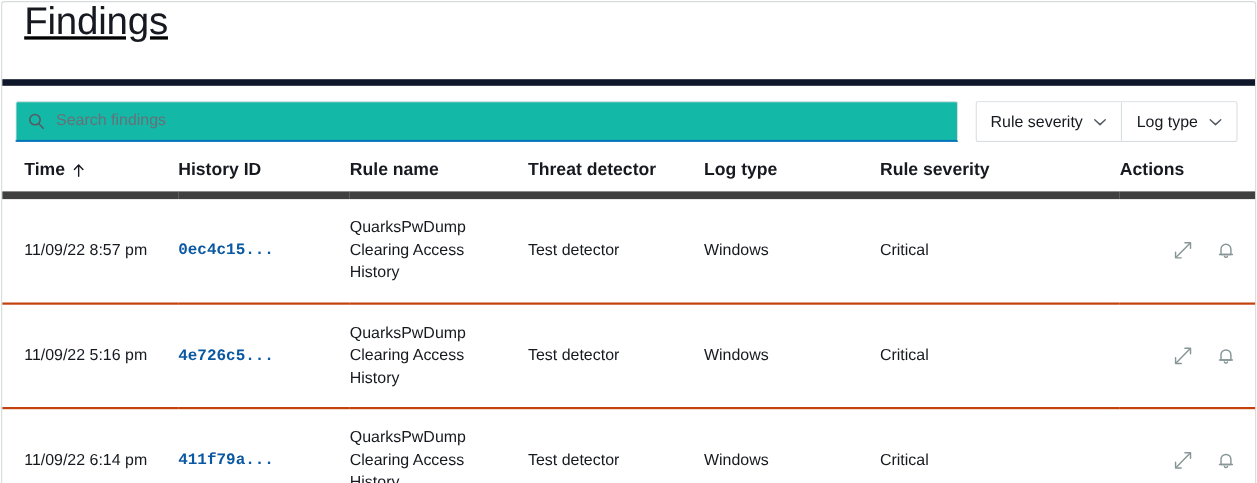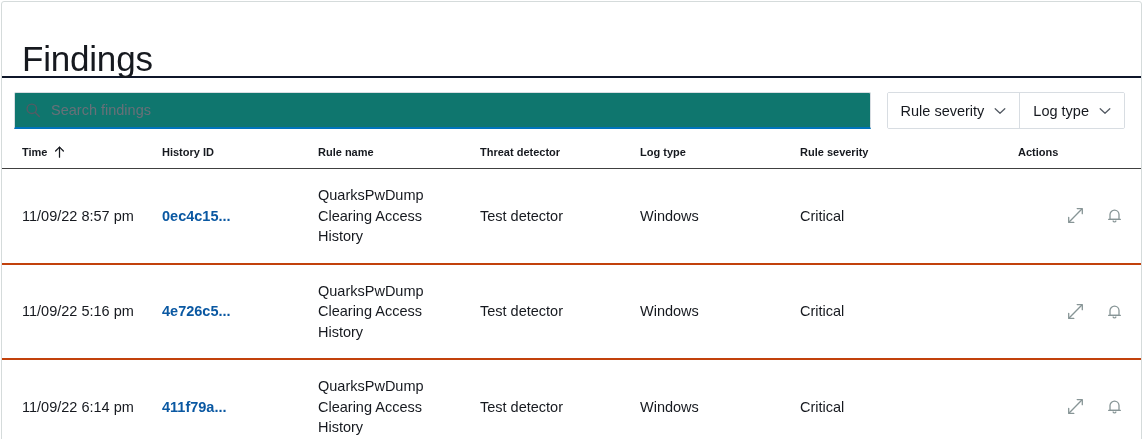--- a/index.html
+++ b/index.html
@@ -21,23 +21,24 @@
     background: #ffffff;
     border: 1px solid #d5dbdb;
     border-radius: 3px;
     overflow: hidden;
   }
 
   
   .panel-header {
     height: 76px;
     display: flex;
-    align-items: flex-end;
+    align-items: flex-start;
     padding: 0 20px;
-    border-bottom: 2px solid #0f172a;
+    border-bottom: 6px solid #0f172a;
+    text-decoration: underline;
   }
   .page-title {
     font-size: 35px;
     font-weight: 400;
     color: #16191f;
     letter-spacing: -0.2px;
     line-height: 1;
   }
 
   
@@ -46,21 +47,21 @@
     align-items: flex-start;
     padding: 14px 16px 0 12px;
     gap: 0;
     height: 60px;
   }
 
   .search-wrap {
     flex: 1 1 auto;
     position: relative;
     height: 37px;
-    background: #0f766e;
+    background: #14b8a6;
     border: 1px solid #d8dde2;
     border-bottom: 2px solid #0073bb;
     border-radius: 2px 2px 0 0;
     display: flex;
     align-items: center;
     padding: 0 10px;
     margin-right: 16px;
   }
   .search-icon {
     width: 16px;
@@ -116,25 +117,25 @@
   }
 
   
   .tbl {
     width: 100%;
     border-collapse: collapse;
     table-layout: fixed;
   }
   .tbl th {
     text-align: left;
-    font-size: 11px;
+    font-size: 16px;
     font-weight: bold;
     color: #16191f;
     padding: 8px 10px 10px 0;
-    border-bottom: 1px solid #404040;
+    border-bottom: 7px solid #404040;
     vertical-align: bottom;
     white-space: nowrap;
   }
   .tbl td {
     font-size: 14.5px;
     color: #16191f;
     padding: 16px 10px 16px 0;
     border-bottom: 2px solid #c2410c;
     vertical-align: middle;
     line-height: 20.5px;
@@ -152,20 +153,21 @@
 
   .th-inner { display: inline-flex; align-items: center; gap: 7px; }
   .sort-arrow { width: 11px; height: 12px; display: block; color: #16191f; }
 
   .finding-link {
     color: #0a58a2;
     font-weight: bold;
     font-size: 14.5px;
     text-decoration: none;
     cursor: pointer;
+    font-family: Liberation Mono, monospace;
   }
 
   .actions-cell {
     display: flex;
     justify-content: flex-end;
     align-items: center;
     gap: 22px;
   }
   .act-icon {
     width: 17px;

